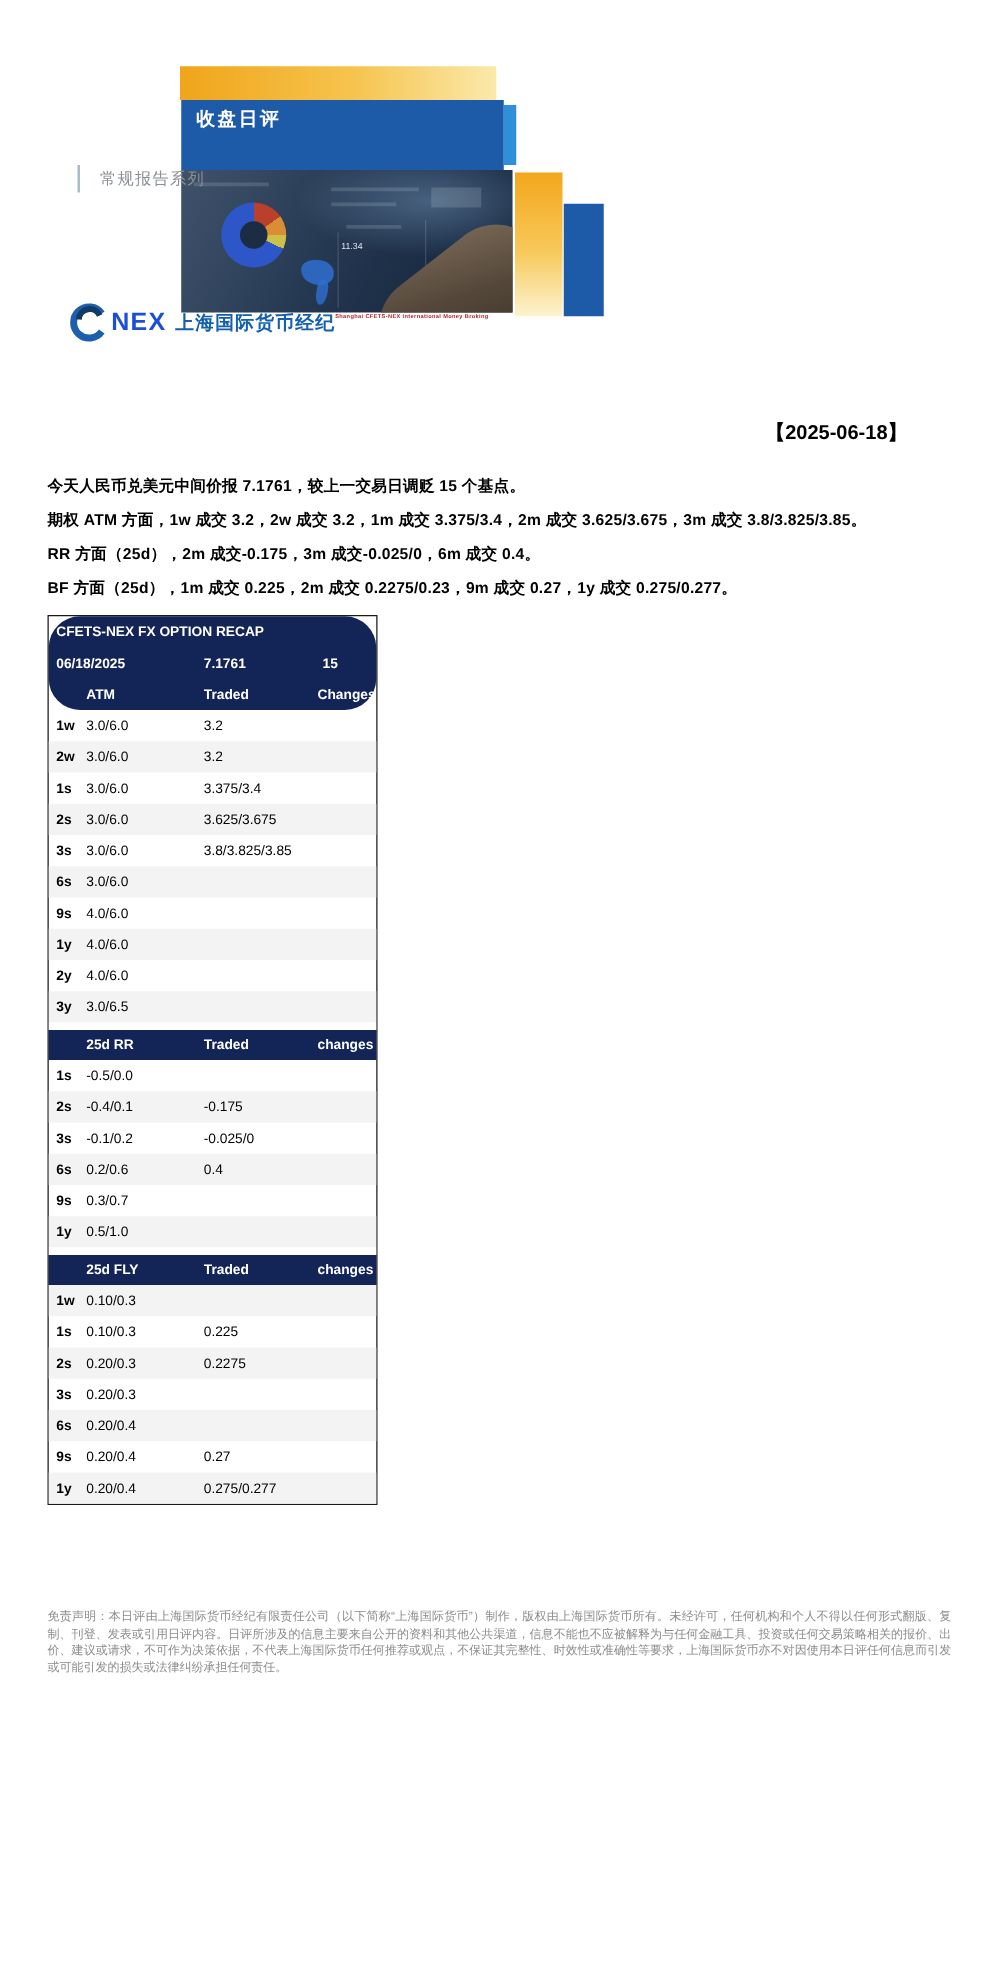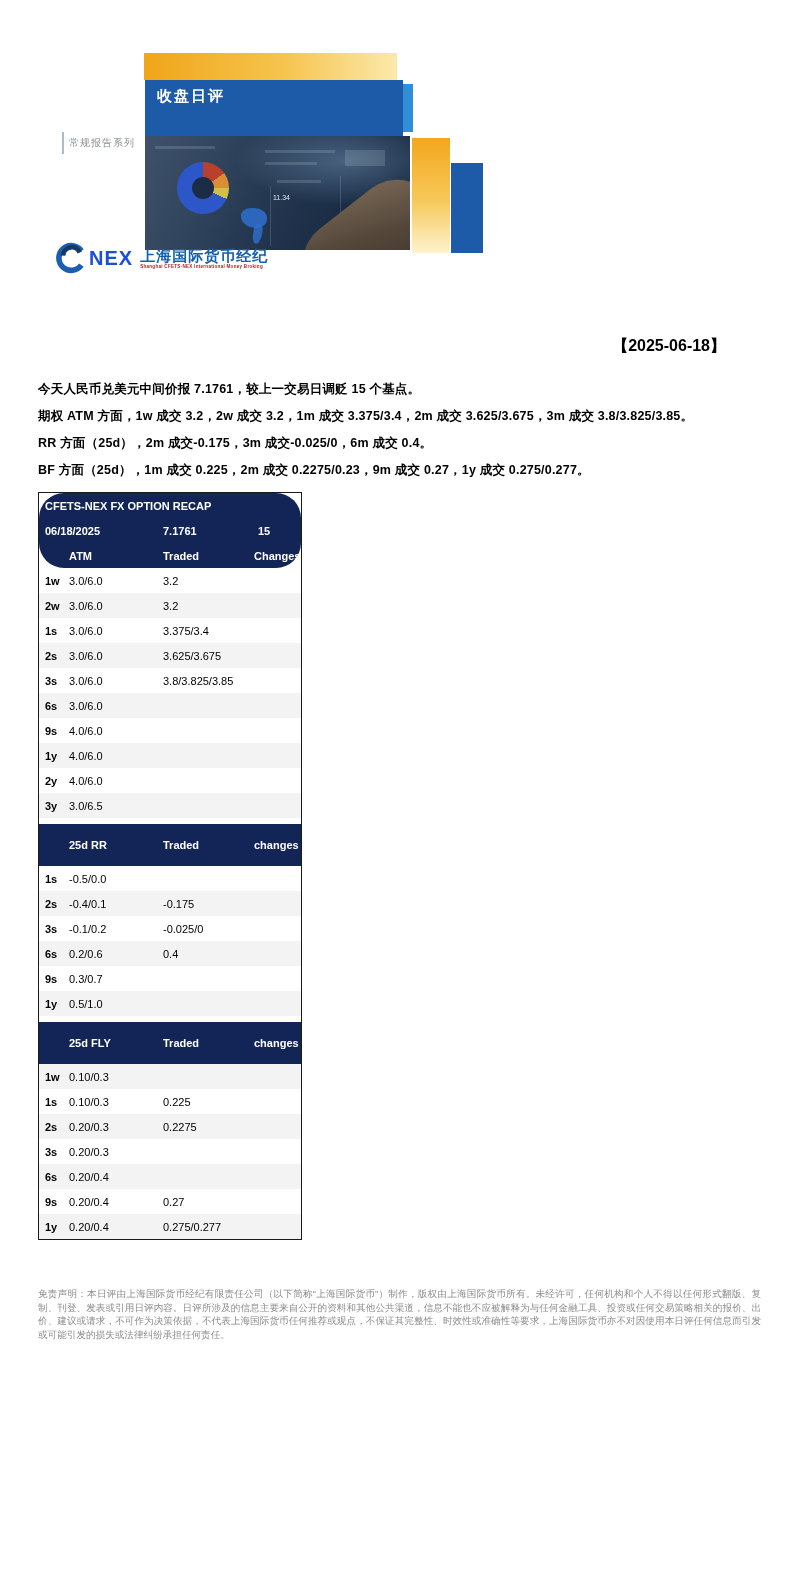--- a/index.html
+++ b/index.html
@@ -36,44 +36,44 @@
   .photo .num { position:absolute; left:128px; top:58px; font-size:7px; color:#e8eef6; opacity:.95; }
   .photo .finger { position:absolute; right:-36px; bottom:-34px; width:150px; height:84px;
     background:linear-gradient(200deg,#7b6a58 0%,#55483b 45%,#33291f 100%);
     border-radius:46px; transform:rotate(-38deg); }
 
   .gold-bar { position:absolute; left:412px; top:138px; width:38px; height:115px;
     background:linear-gradient(180deg,#f3a71c 0%,#f7c95a 55%,#fdf3cf 100%); }
   .blue-bar { position:absolute; left:451px; top:163px; width:32px; height:90px; background:#1d5aa8; }
 
   .series { position:absolute; left:62px; top:132px; height:22px; display:flex; align-items:center;
-    border-left:2px solid #a9bcc9; padding-left:5px; font-size:10px; color:#8a8f94; letter-spacing:1px; }
+    border-left:2px solid #a9bcc9; padding-left:16px; font-size:13px; color:#8a8f94; letter-spacing:1px; }
 
   
   .logo { position:absolute; left:55px; top:242px; display:flex; align-items:center; }
   .logo-mark { width:32px; height:32px; }
   .logo-nex { font-size:20px; font-weight:800; color:#1d4ed8; letter-spacing:1px; margin-left:2px; }
-  .logo-text { margin-left:7px; display:flex; flex-direction:column; justify-content:center; }
+  .logo-text { margin-left:7px; display:flex; flex-direction:row; justify-content:center; }
   .logo-cn { font-size:15px; font-weight:700; color:#1460ae; letter-spacing:1px; line-height:17px; }
   .logo-en { font-size:4.5px; font-weight:700; color:#b32025; letter-spacing:.3px; line-height:6px; }
 
   
   .date-stamp { position:absolute; right:66px; top:336px; font-size:16px; font-weight:700; }
   .paragraphs { position:absolute; left:38px; top:383px; width:710px; }
   .paragraphs p { font-size:12.5px; font-weight:600; line-height:13px; margin-bottom:14px; letter-spacing:.2px; }
 
   
   .recap { position:absolute; left:38px; top:492px; width:264px; border:1.5px solid #1a1a1a;
     background:#fff; font-size:11px; }
   .grid4 { display:grid; grid-template-columns:30px 94px 91px 49px; align-items:center; }
   .thead { background:#132457; color:#fff; font-weight:700;border-radius:25px; }
   .thead .hrow { height:25px; display:flex; align-items:center; }
   .hrow.grid4 { display:grid; }
   .pad-l { padding-left:6px; }
-  .band { height:42px; background:#132457; color:#fff; font-weight:700; }
+  .band { height:24px; background:#132457; color:#fff; font-weight:700; }
   .gap { height:6px; background:#fff; }
   .row { height:25px; }
   .row.gray { background:#f3f3f3; }
   .cell-tenor { padding-left:6px; font-weight:700; }
   .cell { overflow:hidden; white-space:nowrap; }
   .band .cell-label { font-weight:700; }
 
   
   .disclaimer { position:absolute; left:38px; top:1287px; width:723px;
     font-size:9.6px; color:#8c8c8c; line-height:13.5px; text-align:justify; }

